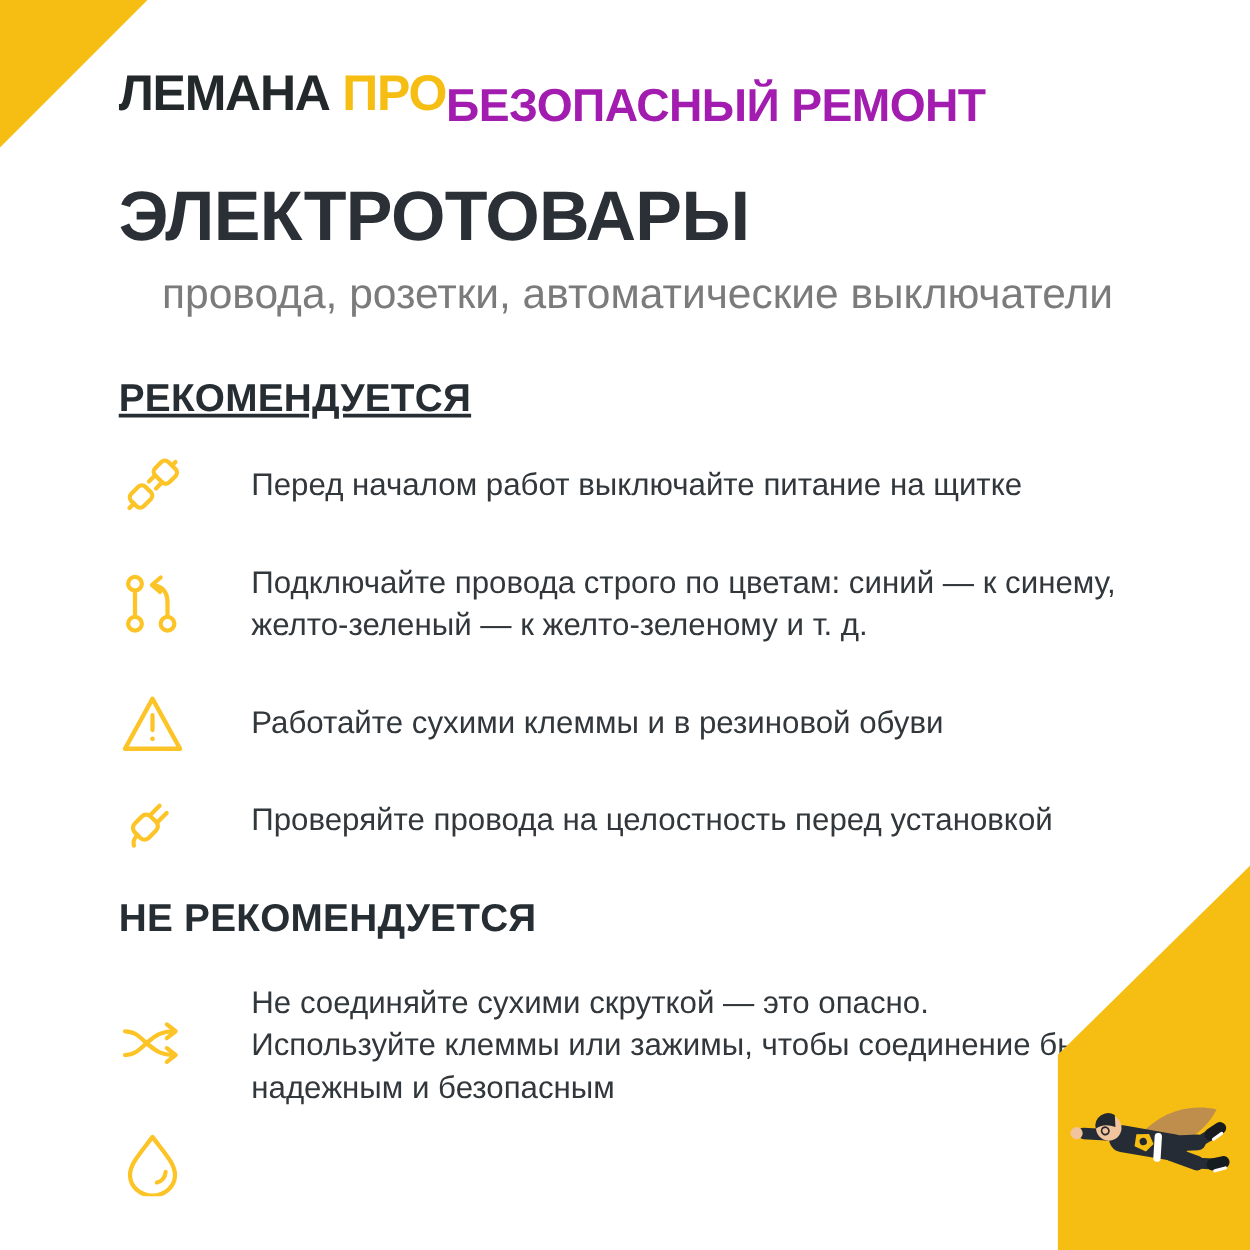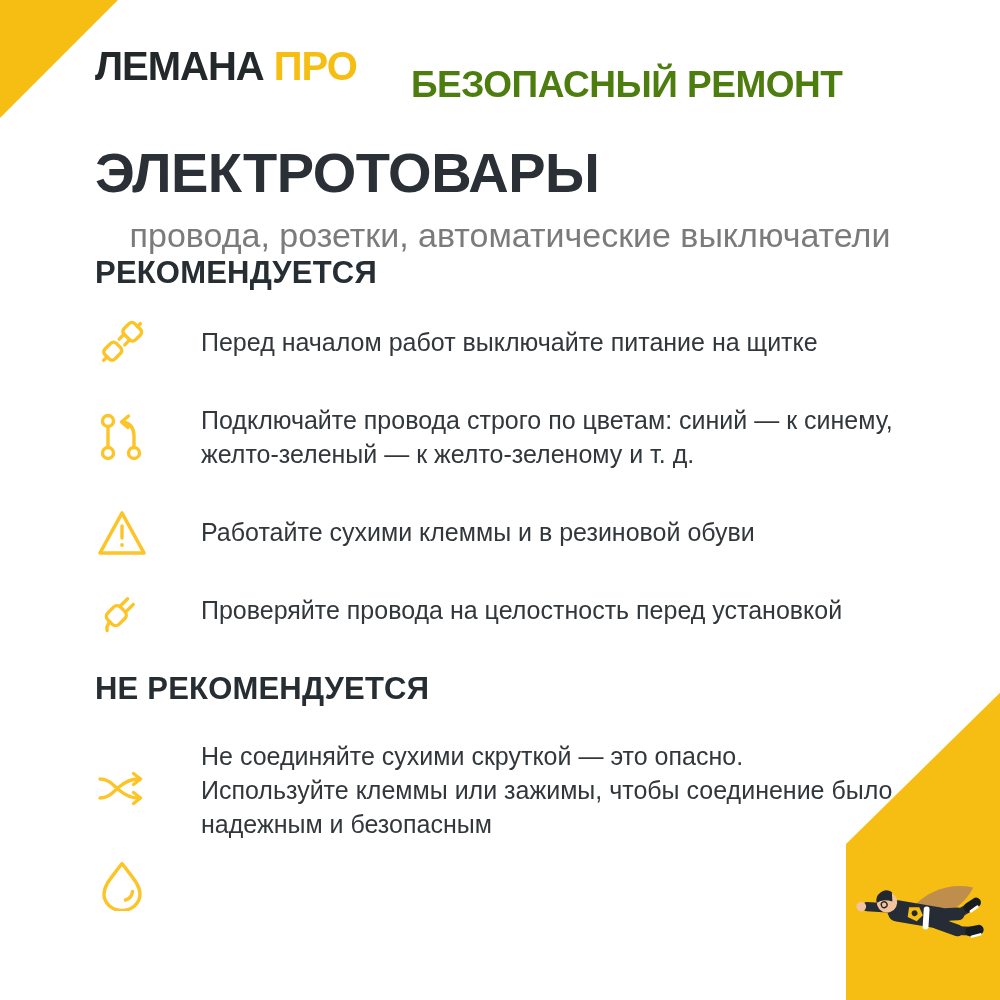--- a/index.html
+++ b/index.html
@@ -14,29 +14,29 @@
     background:#F6BE13;
     clip-path:polygon(0 0,100% 0,0 100%);
   }
   .corner-br{
     position:absolute;left:846px;top:688px;width:154px;height:312px;
     background:#F6BE13;
     clip-path:polygon(0 50%,100% 1.5%,100% 100%,0 100%);
   }
   .mascot{position:absolute;left:2px;top:158px;width:146px;height:146px;}
   .content{position:absolute;left:95px;top:0;width:830px;}
-  .header-row{display:flex;align-items:flex-start;gap:54px;margin-top:44px;}
+  .header-row{display:flex;align-items:center;margin-top:44px;}
   .logo{font-size:40px;font-weight:900;letter-spacing:-1px;white-space:nowrap;}
   .logo .primary{color:#23282B;}
   .logo .accent{color:#F6BE13;}
-  .header-title{font-size:37px;font-weight:800;letter-spacing:-0.5px;color:#4d7c0f;white-space:nowrap;margin-top:20px;}
+  .header-title{font-size:37px;font-weight:800;letter-spacing:-0.5px;color:#a21caf;white-space:nowrap;margin-top:20px;}
   h1.page-title{margin:34px 0 0 0;font-size:56px;font-weight:900;letter-spacing:-0.5px;color:#2A3036;}
   .page-subtitle{margin-top:11px;font-size:34px;color:#7B7B7B;text-align:center;}
   .section-heading{font-size:31px;font-weight:900;letter-spacing:.2px;color:#272E33;line-height:36px;}
-  .sec-1{}
+  .sec-1{margin-top:46px;text-decoration:underline;}
   .sec-2{margin-top:28px;}
   .list{margin-top:18px;}
   .list-2{margin-top:16px;}
   .item{display:flex;align-items:center;margin-bottom:12px;}
   .list-2 .item{margin-bottom:0;}
   .item-icon{width:90px;min-width:90px;display:flex;align-items:center;}
   .item-icon svg{display:block;}
   .item-text{
     font-size:25px;line-height:34px;color:#31373B;
     white-space:pre-line;max-width:730px;margin:16px;

